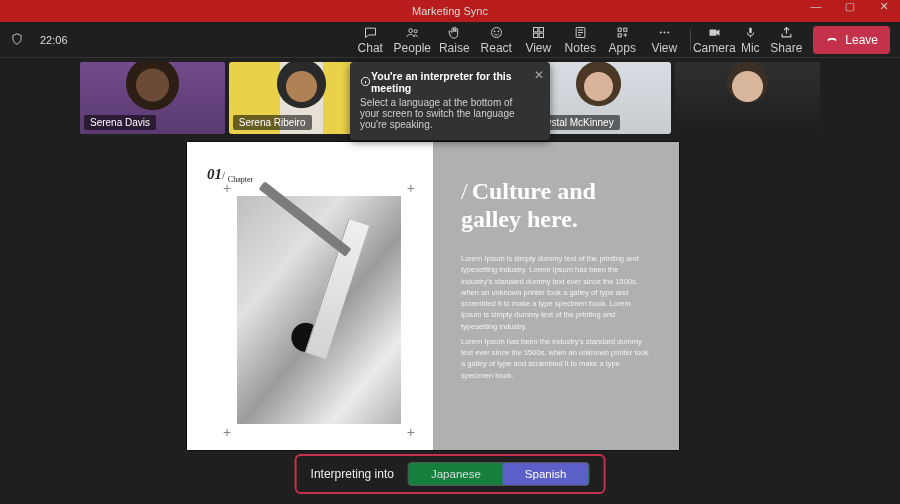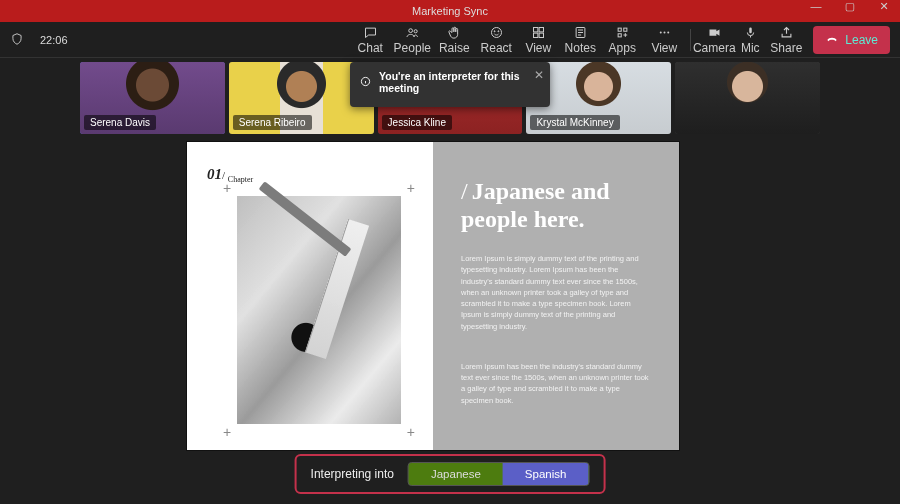--- a/index.html
+++ b/index.html
@@ -26,21 +26,21 @@
   .toolbar { margin-left: auto; display: flex; align-items: center; gap: 2px; }
   .tool {
     display: flex; flex-direction: column; align-items: center; justify-content: center;
     width: 40px; height: 34px; font-size: 12px; color: #ccc; gap: 1px;
     border-radius: 3px;
   }
   .tool svg { width: 15px; height: 15px; }
   .vsep { width: 1px; height: 22px; background: #444; margin: 0 4px; }
   .camera-ctl, .mic-ctl, .share-ctl { width: 34px; }
   .leave {
-    background: #c4314b; color: #5eead4; border-radius: 4px;
+    background: #c4314b; color: #ffffff; border-radius: 4px;
     padding: 0 12px; height: 28px; display: flex; align-items: center; gap: 6px;
     font-size: 12px; margin-left: 8px;
   }
   .leave svg { width: 14px; height: 14px; }
   .gallery {
     height: 80px; display: flex; gap: 4px; padding: 4px 80px 4px 80px;
   }
   .tile {
     position: relative; flex: 1; background: #3a3a3a; border-radius: 3px; overflow: hidden;
     display: flex; align-items: flex-end;
@@ -51,21 +51,21 @@
   }
   .name-pill {
     position: relative; margin: 4px; background: rgba(0,0,0,0.55);
     font-size: 10px; padding: 2px 6px; border-radius: 2px; z-index: 2;
   }
   .tip {
     position: absolute; left: 350px; top: 62px; z-index: 5;
     width: 200px; background: #323232; border-radius: 4px; padding: 8px 24px 10px 10px;
     box-shadow: 0 2px 8px rgba(0,0,0,.5); font-size: 10px; color: #cfcfcf;
   }
-  .tip .tip-title { color: #fff; font-size: 10.5px; font-weight: 600; display: flex; align-items: center; gap: 8px; margin-bottom: 3px;}
+  .tip .tip-title { color: #fff; font-size: 10.5px; font-weight: 600; display: flex; align-items: center; gap: 0; margin-bottom: 3px;}
   .tip .tip-close { position: absolute; right: 6px; top: 6px; color: #aaa; font-size: 12px; }
   .content {
     position: absolute; left: 187px; top: 142px; width: 492px; height: 308px;
     background: #fff; display: flex; box-shadow: 0 0 0 1px #111;
   }
   .page-left {
     width: 50%; background: #fff; position: relative; padding: 24px 20px;
     color: #222;
   }
   .chapter { font-family: Georgia, serif; font-size: 11px; }
@@ -96,32 +96,32 @@
   }
   .page-right {
     width: 50%; background: #b0b0b0; color: #fff; padding: 36px 28px 24px 28px;
     font-family: Georgia, serif;
   }
   .page-right h1 { font-size: 24px; line-height: 1.15; font-weight: 600; }
   .page-right h1::before{
     content: "/"; color: #fff; margin-right: 4px; font-weight: 300;
   }
   .lorem { font-family: Liberation Sans, sans-serif; font-size: 7.5px; line-height: 1.5; margin-top: 20px; color: #f2f2f2; }
-  .lorem + .lorem { margin-top: 29px; }
+  .lorem + .lorem { margin-top: 4px; }
   .interp-bar {
     position: absolute; left: 50%; transform: translateX(-50%);
     bottom: 10px; display: flex; align-items: center; gap: 14px;
     padding: 6px 14px; border: 2px solid #c4314b; border-radius: 6px;
     background: rgba(31,31,31,0.6);
     text-align: right;
   }
   .interp-label { font-size: 12px; color: #eee; }
   .lang-toggle {
     display: flex; border: 1px solid #555; border-radius: 4px; overflow: hidden;
-    background: #4d7c0f;
+    background: #15803d;
   }
   .lang-btn {
     padding: 5px 22px; font-size: 11.5px; color: #ddd; background: transparent;
   }
   .lang-btn.selected { background: #5b5fc7; color: #fff; }
 
   
   .av1{ background: radial-gradient(circle at 50% 32%, #6b4a36 0 16px, transparent 17px),
          radial-gradient(circle at 50% 30%, #2c1e14 0 26px, transparent 27px),
          linear-gradient(#724b8c,#5a3a70); }
@@ -276,39 +276,40 @@
 <div class="tip">
   <div class="tip-title">
     <span>
       <svg width="11" height="11" viewBox="0 0 24 24" fill="none" stroke="#fff" stroke-width="2">
           <circle cx="12" cy="12" r="9"></circle>
           <path d="M12 8h.01M12 11v5"></path>
         </svg>
     </span>
     <span>You're an interpreter for this meeting</span>
   </div>
+  <div>Select a language at the bottom of your screen to switch the language you're speaking.</div>
   <span class="tip-close">✕</span>
 </div>
 
 <div class="content">
   <div class="page-left">
     <div class="chapter">
       <span class="num">01</span><span>/</span>
       <span style="font-size:8px; vertical-align: sub;">Chapter</span>
     </div>
     <div class="crop-frame">
       <span class="mark tl">+</span>
       <span class="mark tr">+</span>
       <span class="mark bl">+</span>
       <span class="mark br">+</span>
       <div class="bwphoto"></div>
     </div>
   </div>
   <div class="page-right">
-    <h1>Japanese and people here.</h1>
+    <h1>Culture and galley here.</h1>
     <p class="lorem">Lorem Ipsum is simply dummy text of the printing and typesetting industry. Lorem Ipsum has been the industry's standard dummy text ever since the 1500s, when an unknown printer took a galley of type and scrambled it to make a type specimen book. Lorem Ipsum is simply dummy text of the printing and typesetting industry.</p>
     <p class="lorem">Lorem Ipsum has been the industry's standard dummy text ever since the 1500s, when an unknown printer took a galley of type and scrambled it to make a type specimen book.</p>
   </div>
 </div>
 
 <div class="interp-bar">
   <span class="interp-label">Interpreting into</span>
   <div class="lang-toggle">
     <div class="lang-btn">Japanese</div>
     <div class="lang-btn selected">Spanish</div>

